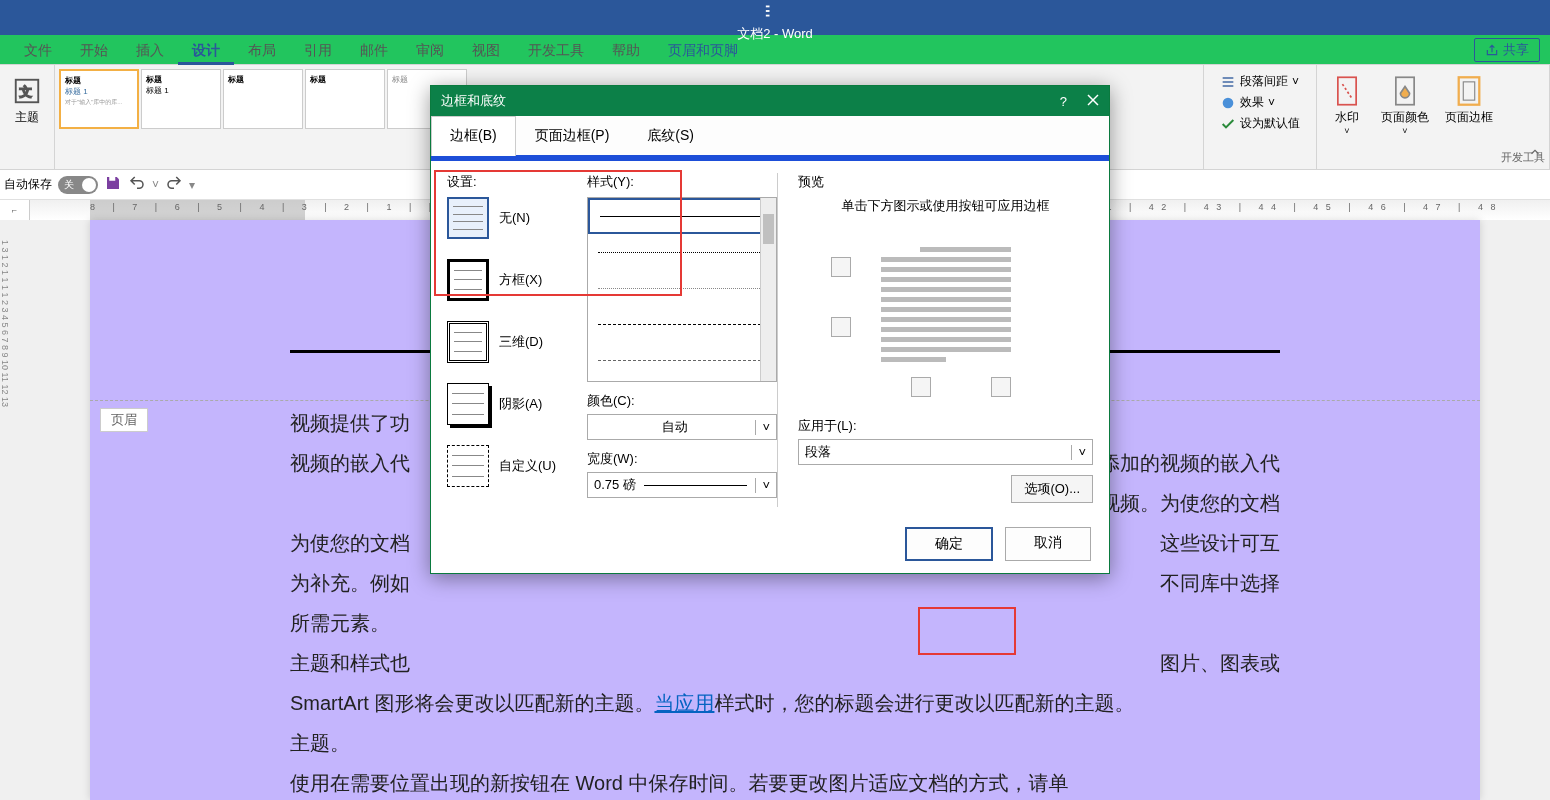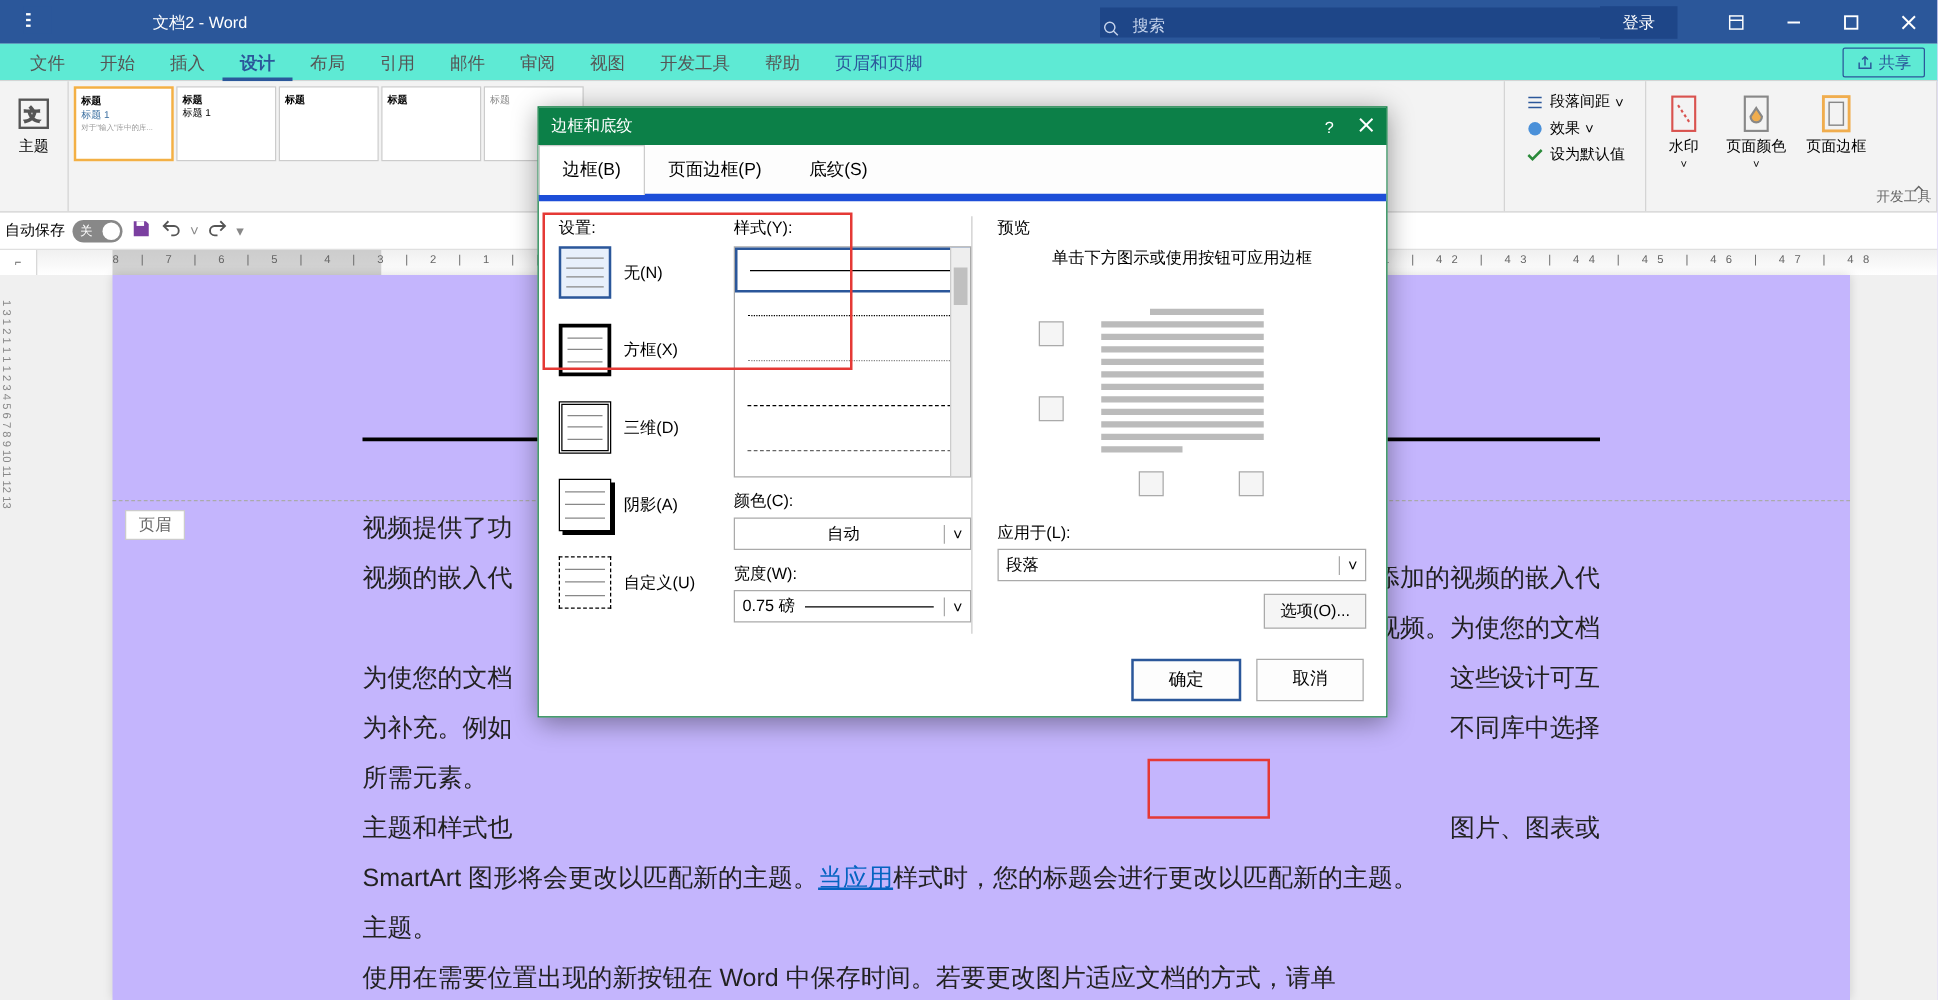--- a/index.html
+++ b/index.html
@@ -1,30 +1,30 @@
 <!DOCTYPE html>
 <html><head>
 <meta charset="utf-8">
 <style>
 * { margin: 0; padding: 0; box-sizing: border-box; font-family: "Microsoft YaHei", sans-serif; }
 body { background: #fff; overflow: hidden; width: 1550px; height: 800px; }
 
 
-.titlebar { height: 35px; background: #2b579a; color: #fff; display: flex; align-items: center; font-size: 13px; }
+.titlebar { height: 35px; background: #2b579a; color: #fff; display: flex; align-items: center; font-size: 13px; flex-direction: column; }
 .titlebar .logo { width: 60px; text-align: center; }
 .titlebar .title { flex: 0 0 200px; text-align: center; }
 .titlebar .spacer1 { flex: 1; }
 .titlebar .searchbox { width: 400px; height: 24px; background: #1e4688; display: flex; align-items: flex-end; padding: 0 2px; color: #c5d3eb; }
 .titlebar .searchbox svg { margin-right: 10px; }
 .titlebar .right-btns { margin-left: auto; display: flex; align-items: center; }
 .titlebar .login-btn { background: #1e4688; padding: 4px 18px; margin-right: 24px; font-size: 13px; }
 .titlebar .win-btn { width: 46px; height: 35px; display: flex; align-items: center; justify-content: center; }
 
 
-.ribbon-tabs { height: 30px; background: #5eead4; border-bottom: 1px solid #d4d4d4; display: flex; align-items: center; padding: 0 10px; font-size: 14px; }
+.ribbon-tabs { height: 30px; background: #22c55e; border-bottom: 1px solid #d4d4d4; display: flex; align-items: center; padding: 0 10px; font-size: 14px; }
 .ribbon-tabs .tab { padding: 0 14px; height: 30px; line-height: 30px; color: #555; cursor: pointer; }
 .ribbon-tabs .tab.active { color: #2b579a; font-weight: bold; border-bottom: 3px solid #2b579a; }
 .ribbon-tabs .tab.context { color: #2b579a; }
 .ribbon-tabs .share { margin-left: auto; color: #2b579a; border: 1px solid #2b579a; padding: 2px 10px; font-size: 13px; border-radius: 2px; display: flex; align-items: center; gap: 4px;}
 
 
 .ribbon { height: 105px; background: #f3f3f3; border-bottom: 1px solid #d4d4d4; display: flex; position: relative; }
 .ribbon-group { border-right: 1px solid #d4d4d4; display: flex; flex-direction: column; padding: 4px; }
 .ribbon-group .grp-label { font-size: 11px; color: #666; text-align: center; margin-top: auto; }
 .ribbon-btn { display: flex; flex-direction: column; align-items: center; padding: 4px 8px; font-size: 12px; cursor: pointer; }

